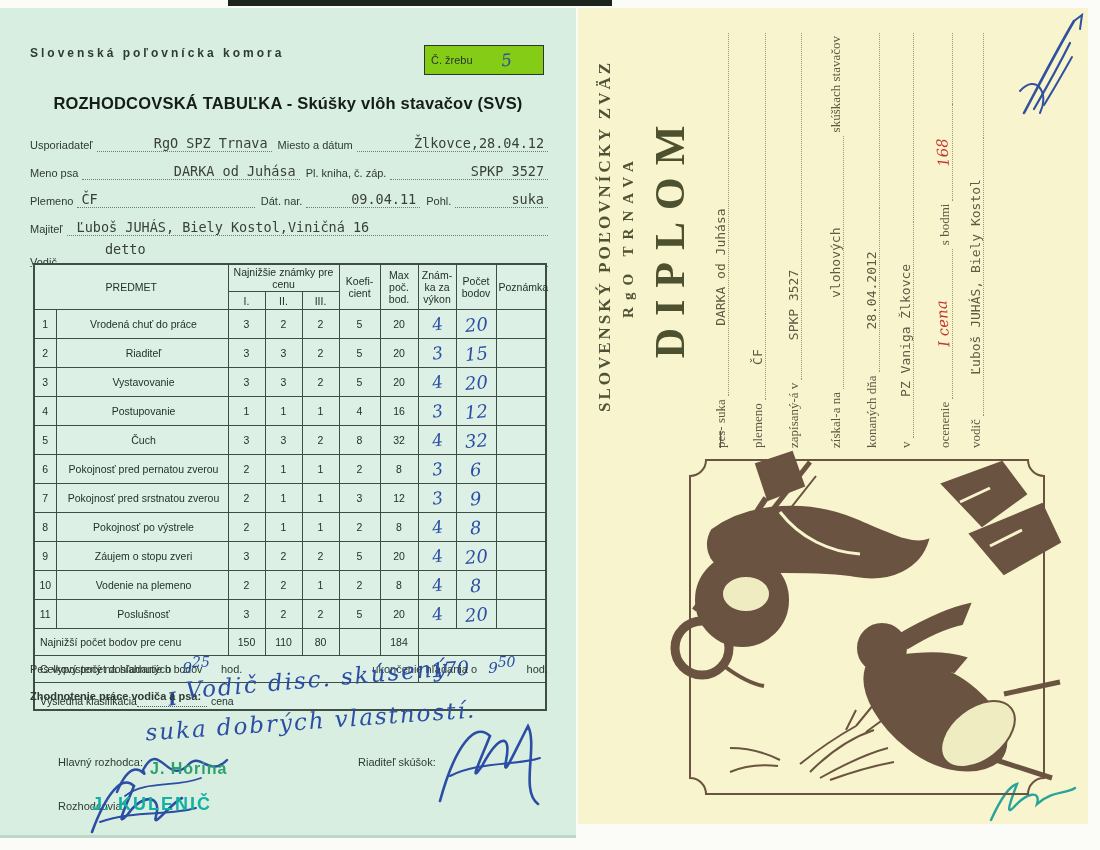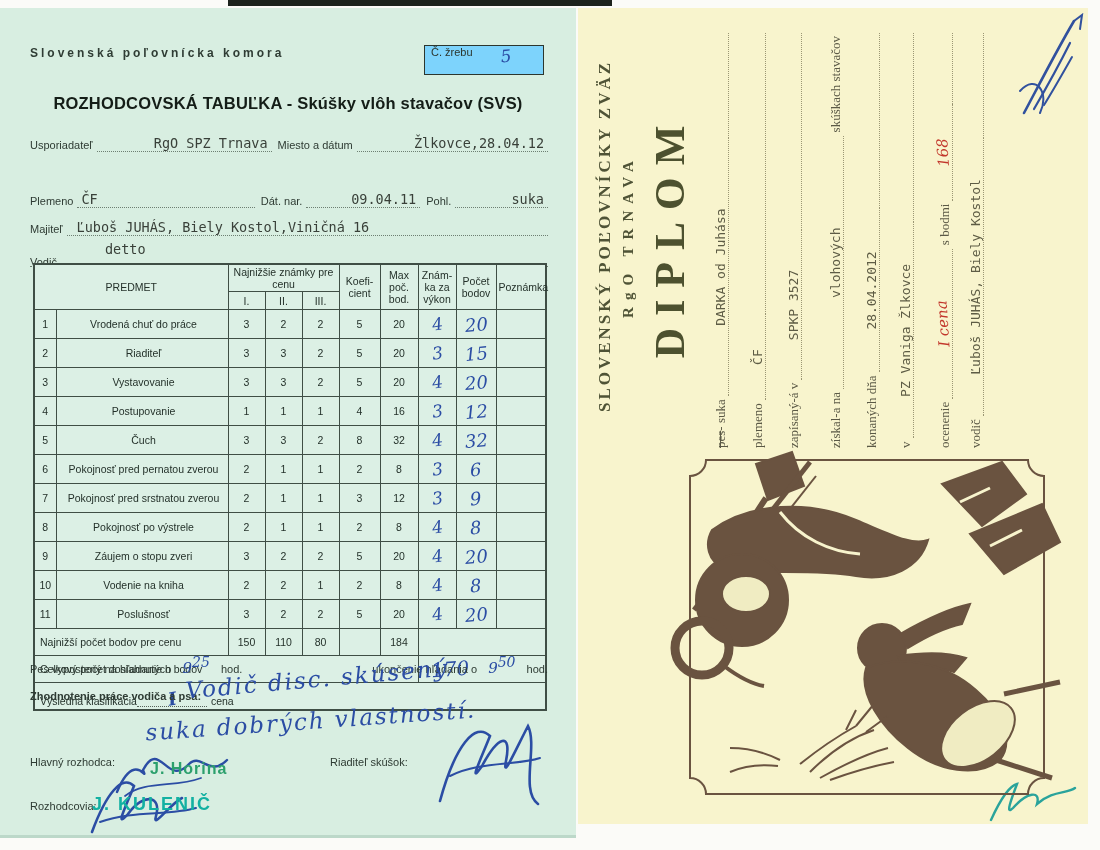--- a/index.html
+++ b/index.html
@@ -3,21 +3,21 @@
 <meta charset="utf-8">
 <style>
   html,body{margin:0;padding:0;}
   body{width:1100px;height:850px;position:relative;background:#fbfbf8;font-family:"Liberation Sans",sans-serif;overflow:hidden;}
   .noselect{user-select:none;}
 
   
   .page-left{position:absolute;left:0;top:8px;width:576px;height:830px;background:#d8eee1;box-shadow:inset 0 -3px 0 #bcd8c9;}
   .top-strip{position:absolute;left:228px;top:0;width:384px;height:6px;background:#1d231d;}
   .org-line{position:absolute;left:30px;top:38px;font-size:12px;font-weight:bold;letter-spacing:3px;color:#2f3c34;}
-  .draw-box{position:absolute;left:424px;top:37px;width:118px;height:28px;border:1.6px solid #2c362e;background:#7dd3fc;display:flex;}
+  .draw-box{position:absolute;left:424px;top:37px;width:118px;height:28px;border:1.6px solid #2c362e;background:#84cc16;display:flex;align-items:center;}
   .draw-box .lbl{font-size:11px;color:#2c362e;margin-left:6px;}
   .hw{font-family:"DejaVu Serif",serif;font-style:italic;color:#2b4da4;}
   .draw-box .hw{font-size:17px;margin-left:28px;transform:rotate(-6deg);}
   .form-title{position:absolute;left:20px;right:20px;top:86px;text-align:center;font-size:16.5px;font-weight:bold;color:#141d17;letter-spacing:.2px;}
 
   .frow{position:absolute;left:30px;right:28px;display:flex;align-items:flex-end;font-size:11px;color:#2e3b33;}
   .frow .flabel{flex:0 0 auto;padding-right:4px;padding-bottom:1px;white-space:nowrap;}
   .frow .fval{border-bottom:1.4px dotted #6d7f72;text-align:right;font-family:"DejaVu Sans Mono",monospace;font-size:13.5px;color:#394039;padding:0 4px 0 4px;white-space:nowrap;}
   .fr1{top:127px;} .fr2{top:155px;} .fr3{top:183px;} .fr4{top:211px;} .fr5{top:245px;}
   .grow1{flex:1 1 auto;} 
@@ -38,21 +38,21 @@
   .hw-total{font-family:"DejaVu Serif",serif;font-style:italic;color:#2b4da4;font-size:20px;display:inline-block;transform:rotate(-4deg);margin-left:10px;}
   .klas-line{display:flex;align-items:flex-end;font-size:10.5px;}
   .klas-dots{width:70px;border-bottom:1.4px dotted #56635a;text-align:center;}
   .hw-klas{font-size:18px;font-weight:bold;display:inline-block;transform:translateY(3px) rotate(-10deg);}
 
   .times-row{position:absolute;left:30px;right:28px;top:646px;display:flex;justify-content:space-between;font-size:11px;color:#2e3b33;align-items:flex-end;}
   .time-hw{font-size:15px;margin:0 8px;} .time-hw sup{font-size:14px;}
   .eval-label{position:absolute;left:30px;top:682px;font-size:11px;color:#2e3b33;font-weight:bold;}
   .eval-hw1{position:absolute;left:185px;top:658px;font-size:23px;transform:rotate(-5deg);letter-spacing:2px;}
   .eval-hw2{position:absolute;left:145px;top:700px;font-size:23px;transform:rotate(-4deg);letter-spacing:2px;}
-  .signer-lbl{position:absolute;font-size:11px;color:#2e3b33;}
+  .signer-lbl{position:absolute;font-size:11px;color:#2e3b33;margin-left:28px;}
   .stamp{position:absolute;font-weight:bold;font-family:"Liberation Sans",sans-serif;}
   .stamp-green{color:#2ca06d;font-size:16px;letter-spacing:1px;}
   .stamp-teal{color:#13b1a2;font-size:18px;letter-spacing:2px;}
   .sig{position:absolute;}
 
   
   .page-right{position:absolute;left:578px;top:8px;width:510px;height:816px;background:#f8f4cd;}
   .vln{position:absolute;transform-origin:0 0;transform:rotate(-90deg);white-space:nowrap;}
   .dip-h1{font-family:"Liberation Serif",serif;font-weight:bold;color:#4f5336;font-size:17px;letter-spacing:3px;text-align:center;}
   .dip-h2{font-family:"Liberation Serif",serif;font-weight:bold;color:#4f5336;font-size:15px;letter-spacing:7px;text-align:center;}
@@ -78,20 +78,26 @@
 
   <div class="form-title">ROZHODCOVSKÁ TABUĽKA - Skúšky vlôh stavačov (SVS)</div>
 
   <div class="frow fr1">
     <span class="flabel">Usporiadateľ</span>
     <span class="fval grow1">RgO SPZ Trnava</span>
     <span class="flabel" style="padding-left:6px">Miesto a dátum</span>
     <span class="fval grow1">Žlkovce,28.04.12</span>
   </div>
 
+  <div class="frow fr2">
+    <span class="flabel">Meno psa</span>
+    <span class="fval" style="flex:1.4">DARKA od Juhása</span>
+    <span class="flabel" style="padding-left:6px">Pl. kniha, č. záp.</span>
+    <span class="fval" style="flex:1">SPKP 3527</span>
+  </div>
 
   <div class="frow fr3">
     <span class="flabel">Plemeno</span>
     <span class="fval" style="flex:1.6;text-align:left">ČF</span>
     <span class="flabel" style="padding-left:6px">Dát. nar.</span>
     <span class="fval" style="flex:1">09.04.11</span>
     <span class="flabel" style="padding-left:6px">Pohl.</span>
     <span class="fval" style="flex:.8">suka</span>
   </div>
 
@@ -239,21 +245,21 @@
           <td>2</td>
           <td>2</td>
           <td>5</td>
           <td>20</td>
           <td><span class="hw-znamka">4</span></td>
           <td><span class="hw-body">20</span></td>
           <td></td>
         </tr>
         <tr class="body-row">
           <td>10</td>
-          <td class="pred">Vodenie na kniha</td>
+          <td class="pred">Vodenie na plemeno</td>
           <td>2</td>
           <td>2</td>
           <td>1</td>
           <td>2</td>
           <td>8</td>
           <td><span class="hw-znamka">4</span></td>
           <td><span class="hw-body">8</span></td>
           <td></td>
         </tr>
         <tr class="body-row">

